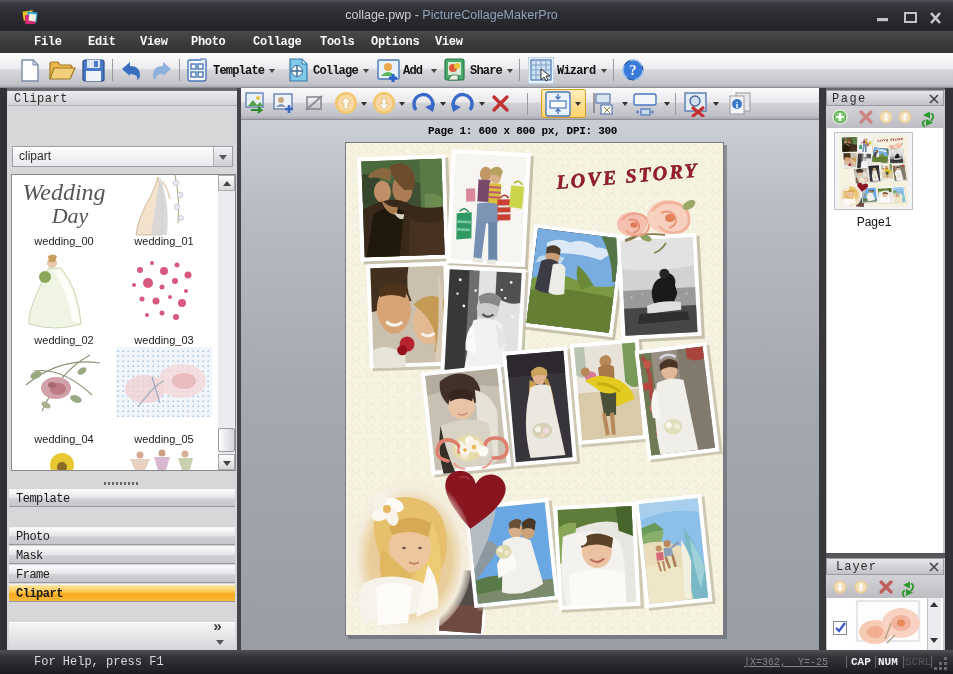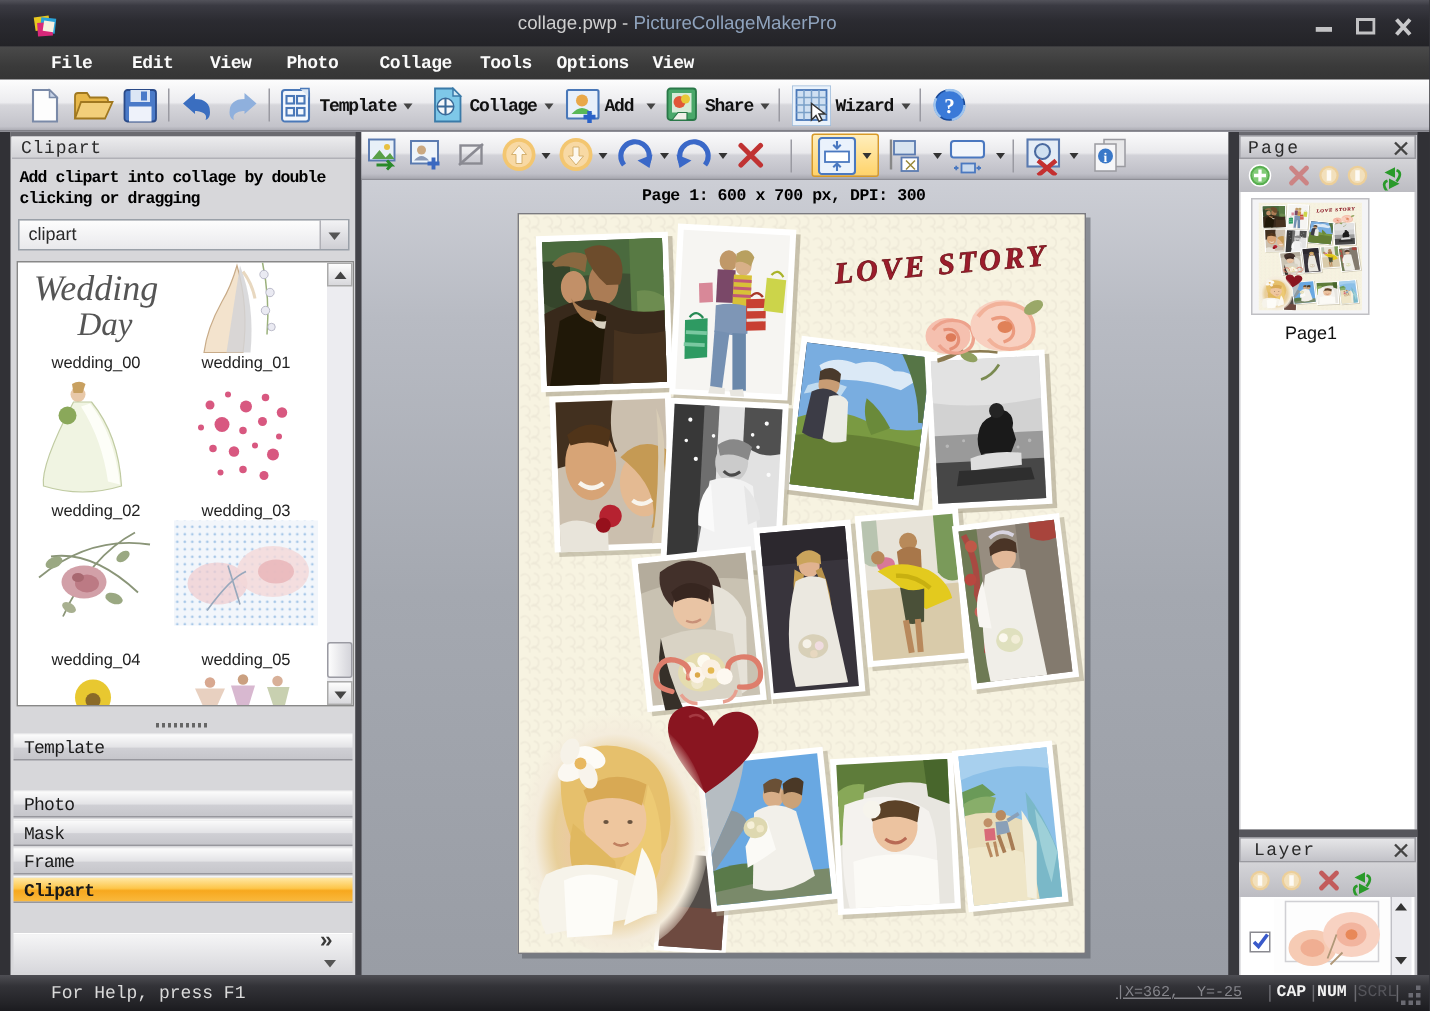--- a/index.html
+++ b/index.html
@@ -166,21 +166,20 @@
     <text x="11" y="16" text-anchor="middle" font-family="Liberation Serif" font-size="14" font-weight="bold" fill="#fff">?</text>
   </svg>
 </div>
 
 <div class="abs" id="leftedge"></div>
 <div class="abs" id="leftpanel">
 
   <div class="abs" style="left:0;top:0;width:230px;height:3px;background:#6a6a70"></div>
   <div class="abs" style="left:1px;top:3px;width:229px;height:15px;background:linear-gradient(180deg,#ececee,#d2d2d6);border-bottom:1px solid #b0b0b6"></div>
   <div class="abs ph" style="left:7px;top:4px;letter-spacing:0.5px;">Clipart</div>
-  <div class="abs mono" style="left:6px;top:24px;width:215px;font-size:11px;letter-spacing:-0.6px;line-height:14px;color:#000;font-weight:bold;">Add clipart into collage by double clicking or dragging</div>
 
   <div class="abs" style="left:5px;top:58px;width:221px;height:21px;background:linear-gradient(180deg,#fdfdfd,#e9e9ec);border:1px solid #9aa0a8;"></div>
   <div class="abs" style="left:12px;top:61px;font-size:12px;color:#2a2a2a;">clipart</div>
   <div class="abs" style="left:206px;top:59px;width:19px;height:19px;background:linear-gradient(180deg,#f2f2f4,#cfcfd4);border-left:1px solid #b0b0b6;"></div>
   <div class="abs" style="left:212px;top:67px;width:0;height:0;border-left:4px solid transparent;border-right:4px solid transparent;border-top:5px solid #555;"></div>
 
   <div class="abs" style="left:4px;top:86px;width:225px;height:297px;background:#fff;border:1px solid #888;"></div>
 
   <div class="abs" style="left:211px;top:87px;width:17px;height:295px;background:#ececf0;"></div>
   <div class="abs" style="left:211px;top:87px;width:17px;height:16px;background:linear-gradient(180deg,#fdfdfd,#d8d8dc);border:1px solid #aaa;"></div>
@@ -379,21 +378,21 @@
     </svg>
     <div class="tarrow" style="left:472px;top:14px;border-top-color:#333"></div>
 
     <svg class="abs" style="left:486px;top:3px" width="26" height="26">
       <rect x="9" y="2" width="14" height="18" fill="#e8e8ea" stroke="#9a9aa0" stroke-width="1"></rect>
       <rect x="3" y="5" width="14" height="18" fill="#f6f6f8" stroke="#9a9aa0" stroke-width="1"></rect>
       <circle cx="10" cy="13" r="5" fill="#3a78c8"></circle>
       <text x="10" y="17" text-anchor="middle" font-size="9" font-weight="bold" fill="#fff" font-family="Liberation Serif">i</text>
     </svg>
   </div>
-  <div class="abs mono" style="left:187px;top:37px;font-size:11px;letter-spacing:-0.3px;color:#000;font-weight:bold;">Page 1: 600 x 700 px, DPI: 300</div>
+  <div class="abs mono" style="left:187px;top:37px;font-size:11px;letter-spacing:-0.3px;color:#000;font-weight:bold;">Page 1: 600 x 800 px, DPI: 300</div>
 
   <div class="abs" style="left:104px;top:54px;width:379px;height:494px;background:#f8f4e1;border:1px solid #7a7a80;box-shadow:3px 3px 0 rgba(90,92,100,0.55);"></div>
   <svg class="abs" id="canvassvg" style="left:105px;top:55px" width="377" height="492" viewBox="0 0 377 492">
       <use href="#collageG"></use>
     </svg>
 </div>
 <div class="abs" id="rightdiv"></div>
 <div class="abs" id="rightpanel">
 
   <div class="abs" style="left:0;top:0;width:119px;height:2px;background:#6a6a70"></div>

